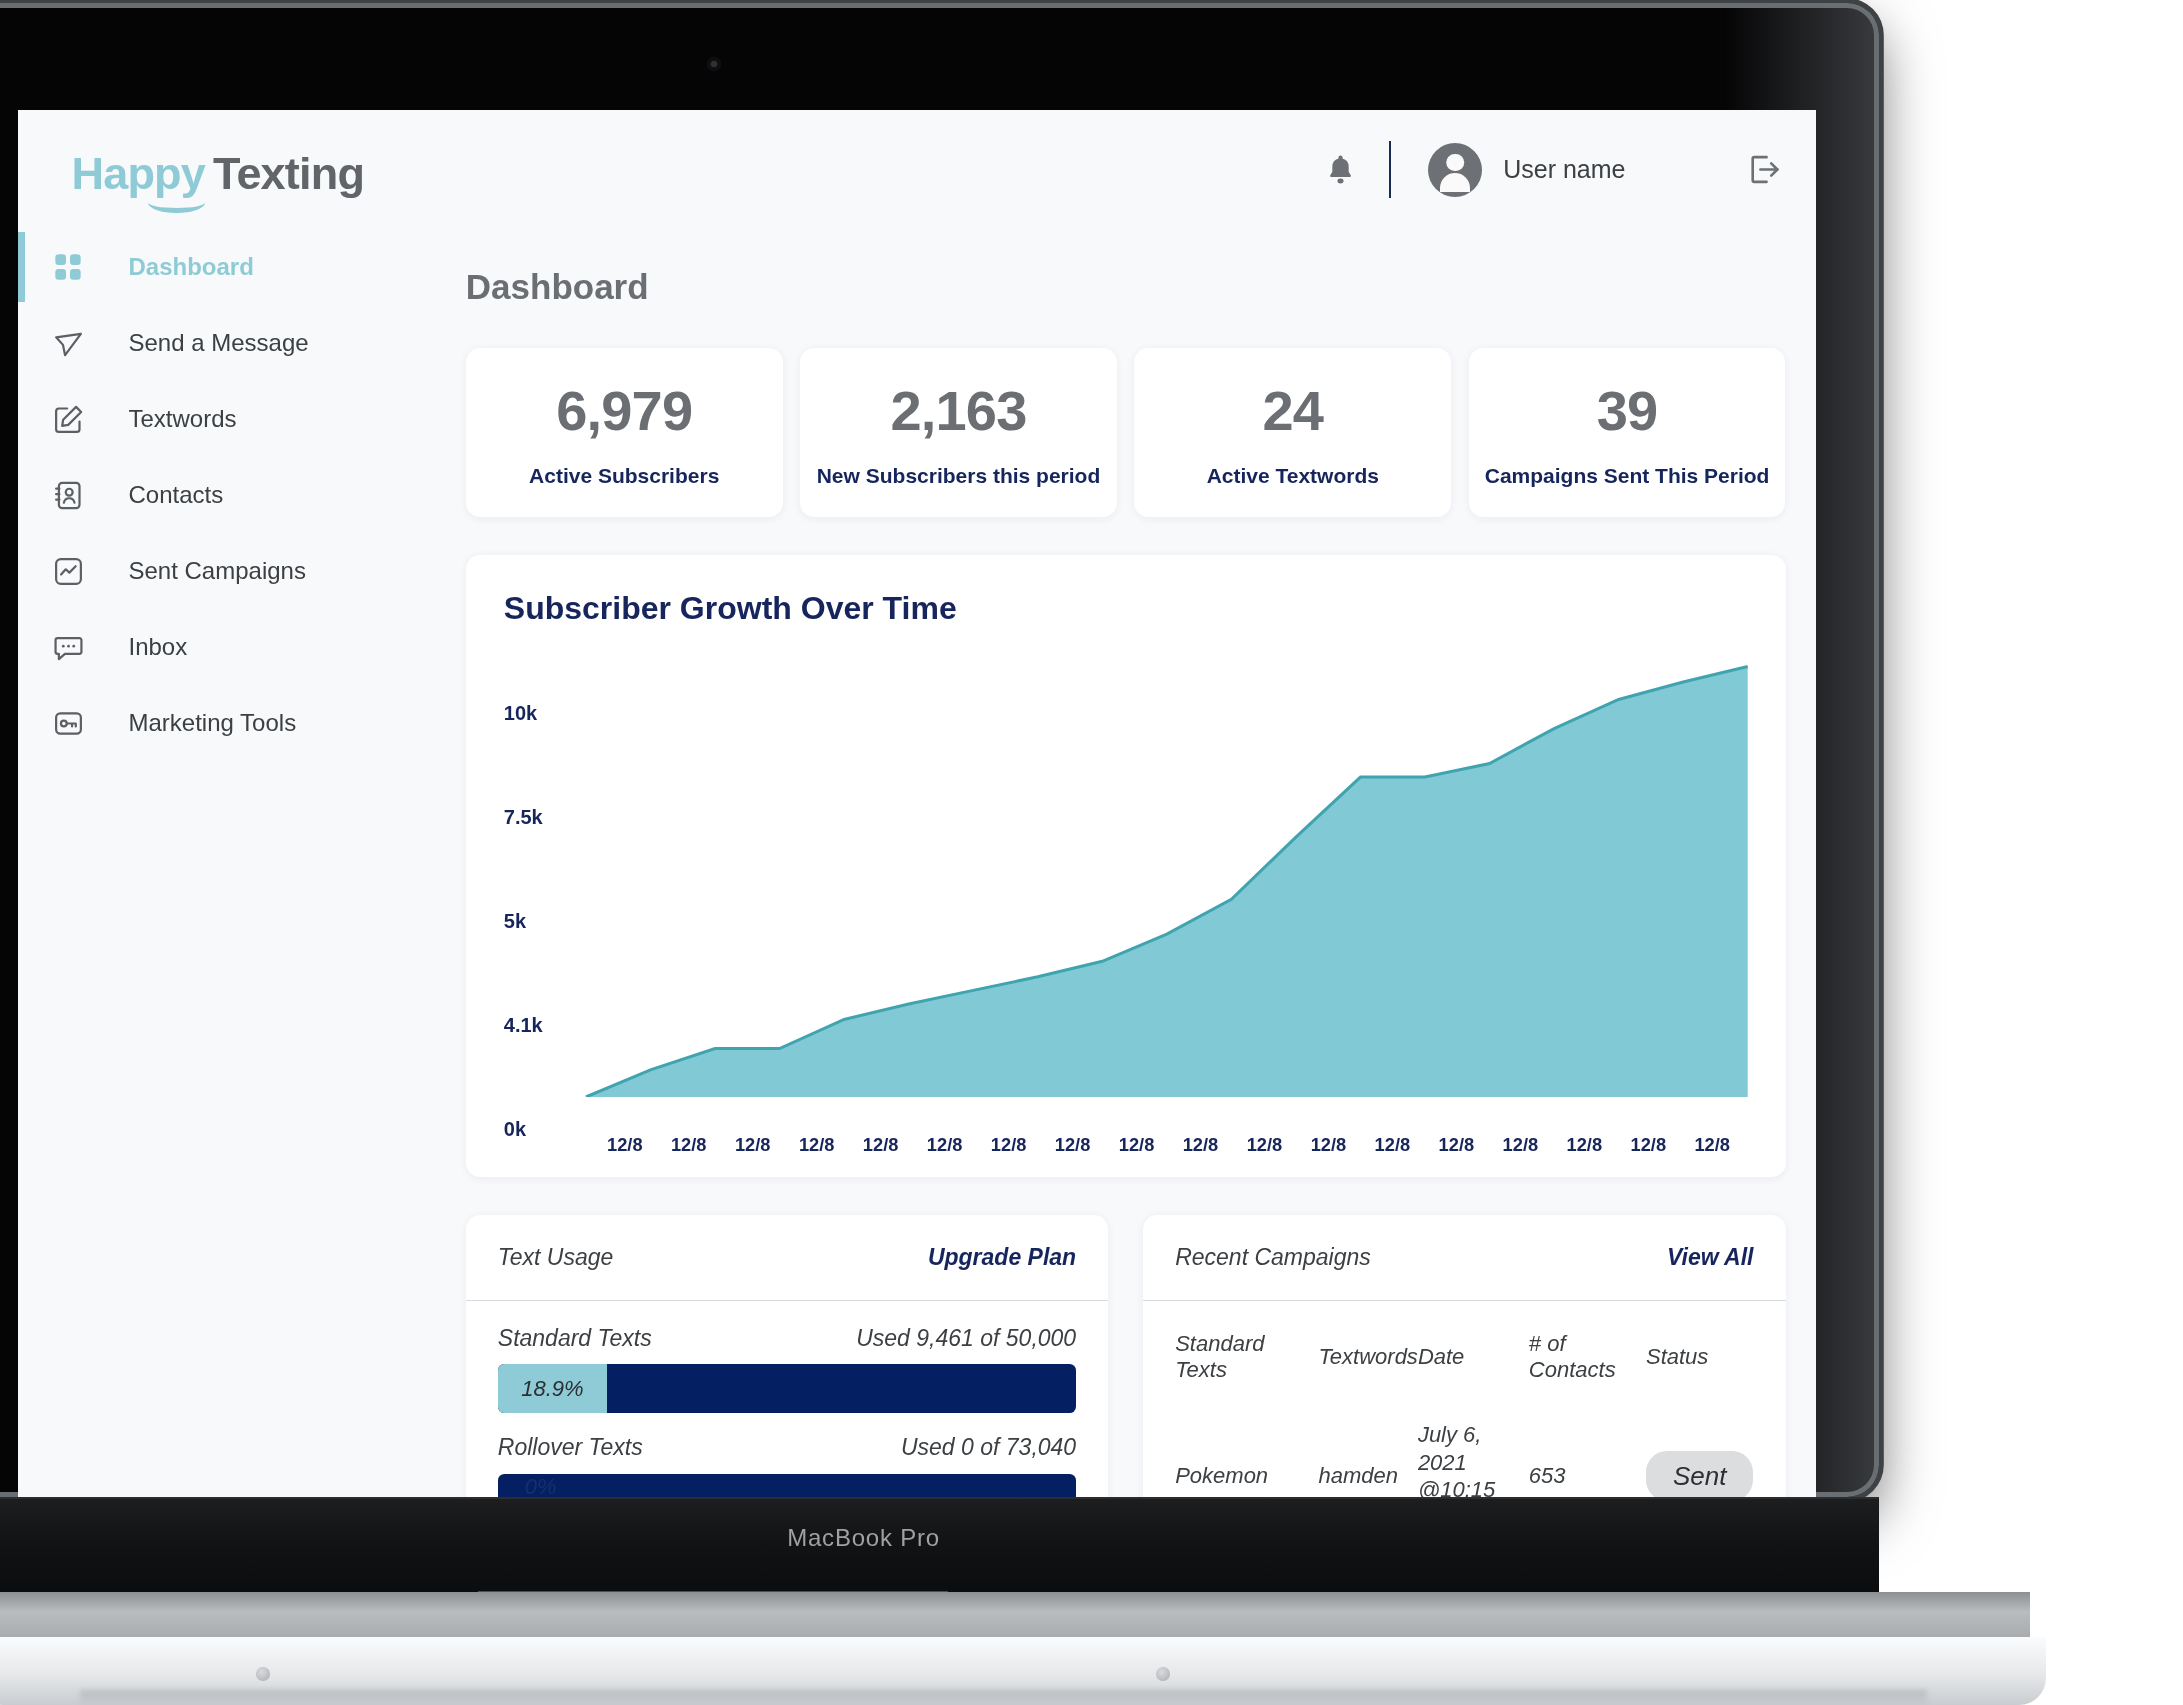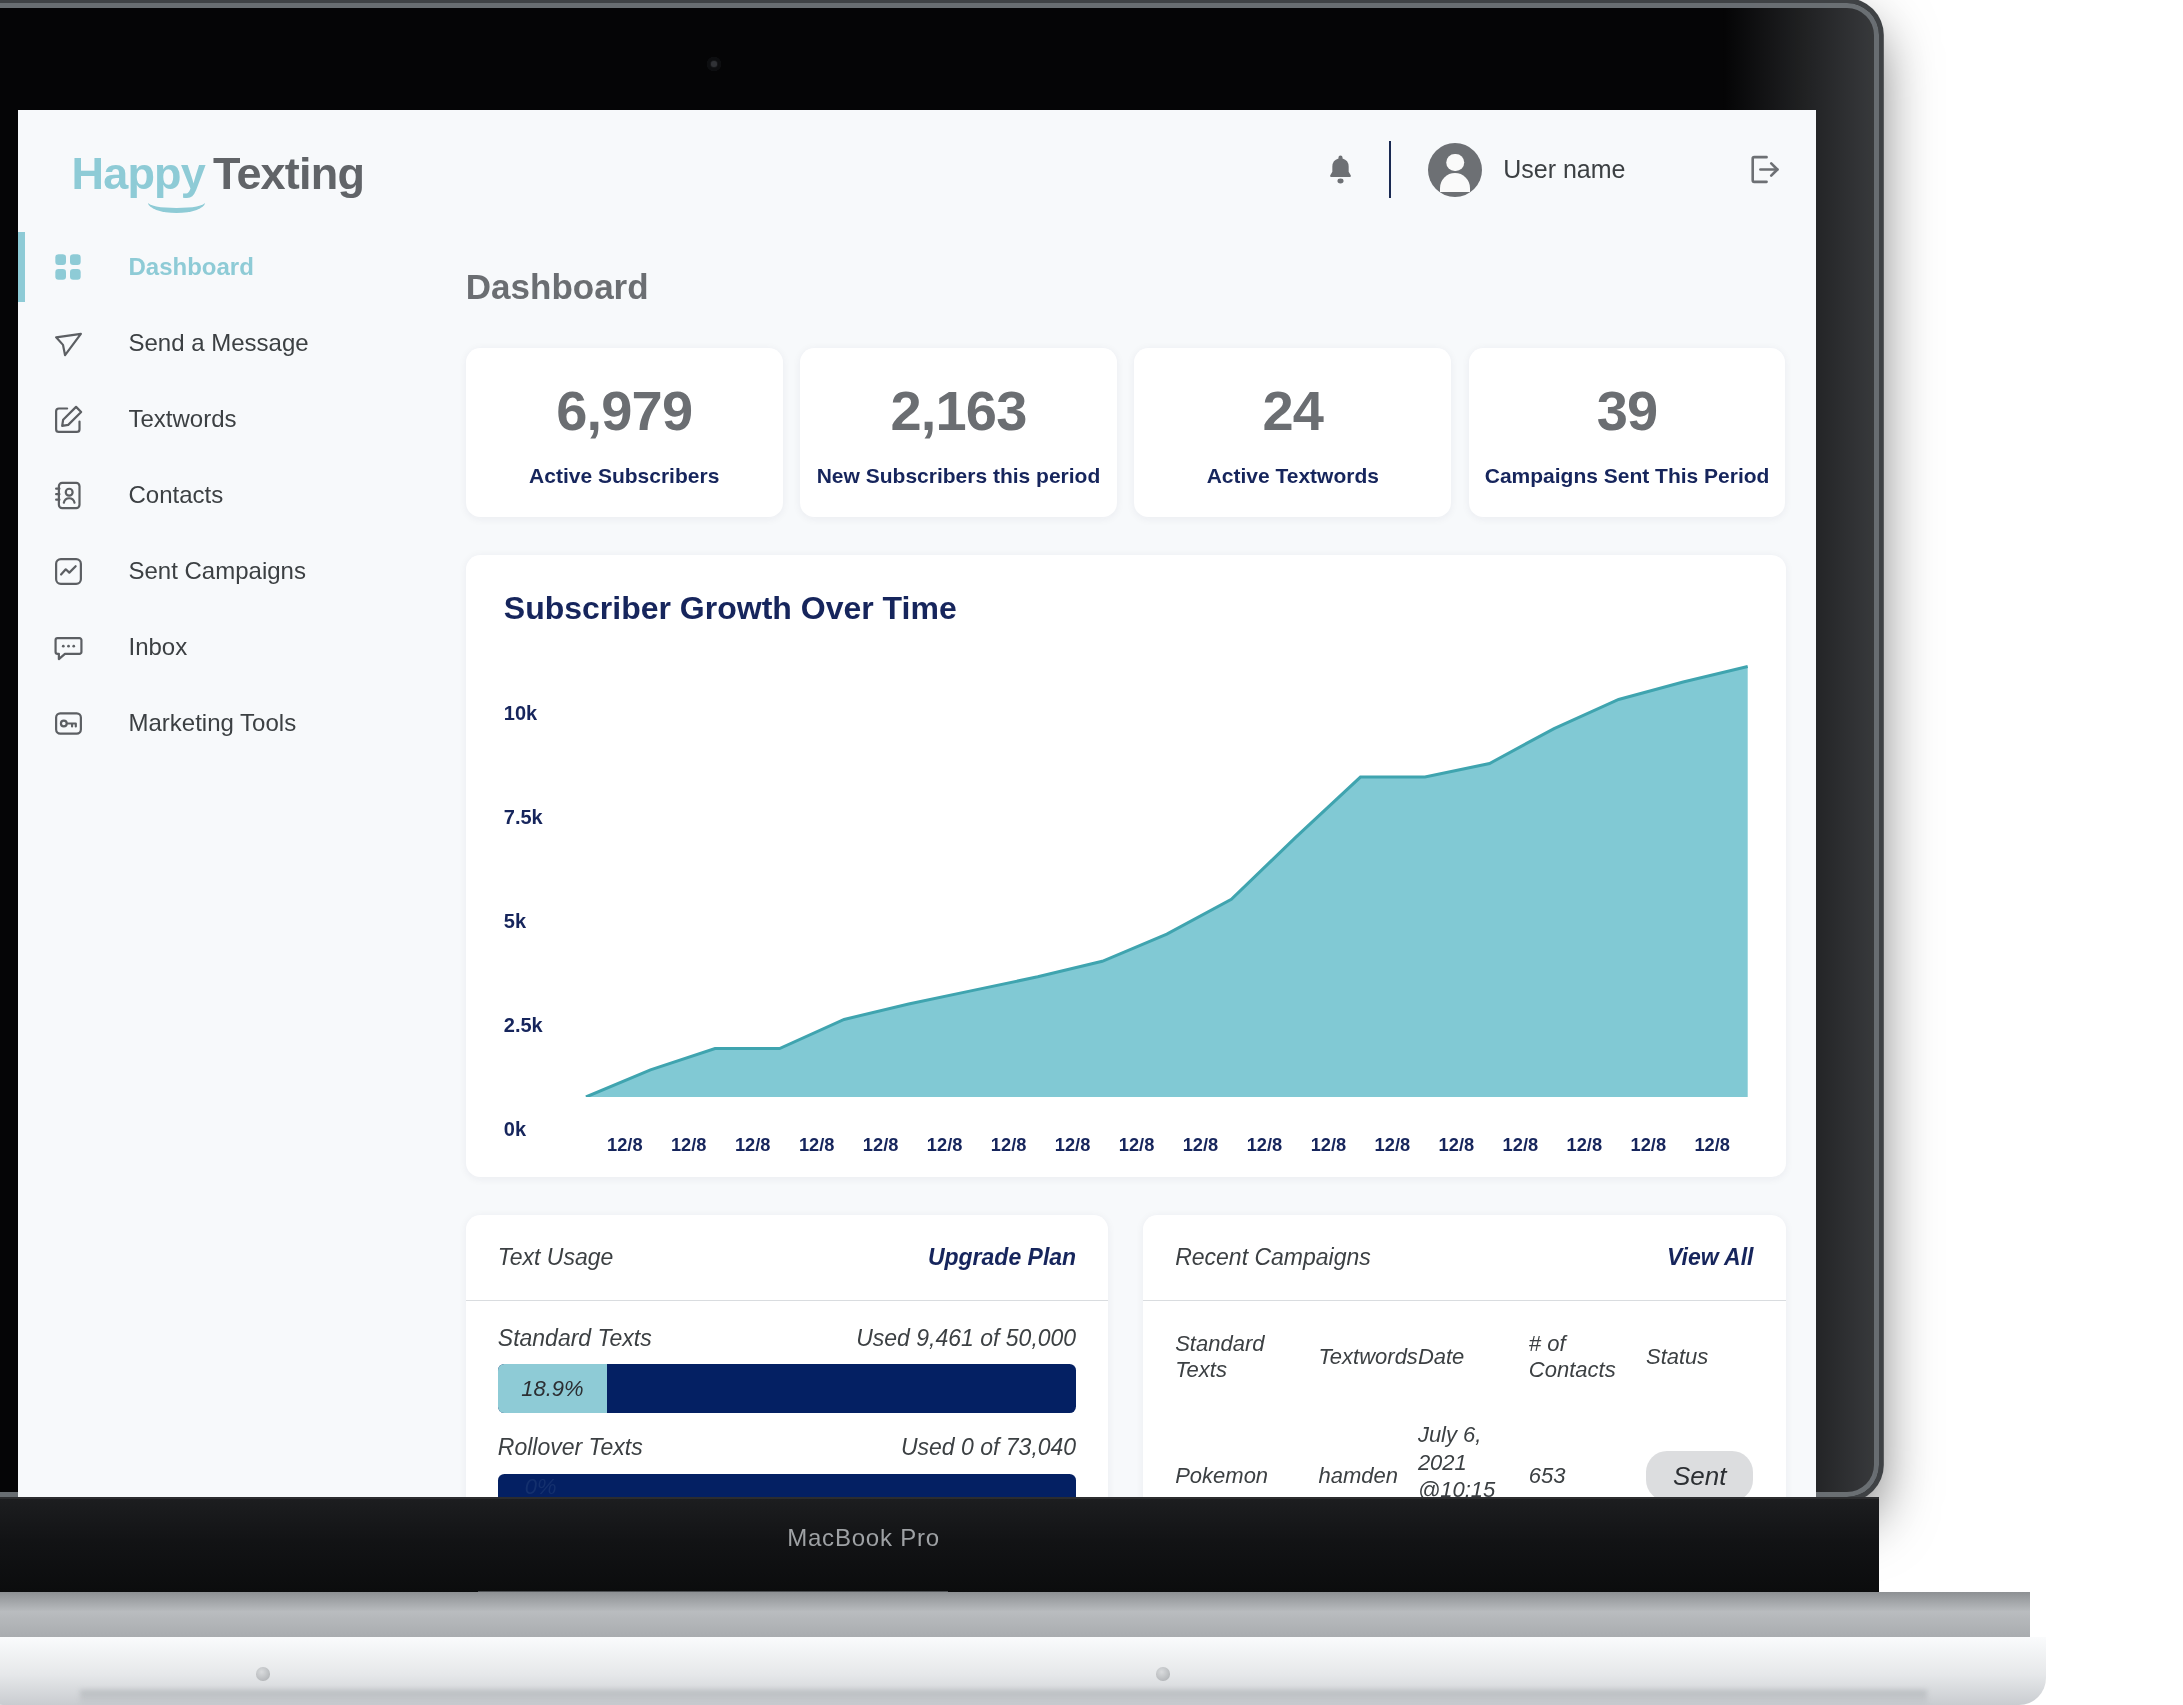--- a/index.html
+++ b/index.html
@@ -313,21 +313,21 @@
           <div class="stat-value">39</div>
           <div class="stat-label">Campaigns Sent This Period</div>
         </div>
       </div>
 
       <div id="chart-card">
         <div id="chart-title">Subscriber Growth Over Time</div>
         <div id="chart-area">
           <div id="yticks-holder">
               <div class="ytick" style="top: 100%;">0k</div>
-              <div class="ytick" style="top: 78.2609%;">2.5k</div>
+              <div class="ytick" style="top: 78.2609%;">4.1k</div>
               <div class="ytick" style="top: 56.5217%;">5k</div>
               <div class="ytick" style="top: 34.7826%;">7.5k</div>
               <div class="ytick" style="top: 13.0435%;">10k</div>
             </div>
           <svg id="chart-svg" viewBox="0 0 1700 560" preserveAspectRatio="none">
             <path id="area-path" fill="#81C9D4" stroke="none" d="M 112 560 L 200.22222222222223 525.9130434782609 L 288.44444444444446 499.1304347826087 L 376.66666666666663 499.1304347826087 L 464.88888888888886 462.60869565217394 L 553.1111111111111 443.1304347826087 L 641.3333333333333 426.0869565217391 L 729.5555555555555 409.04347826086956 L 817.7777777777777 389.5652173913044 L 906 355.47826086956525 L 994.2222222222223 311.6521739130435 L 1082.4444444444446 233.73913043478262 L 1170.6666666666665 158.26086956521743 L 1258.888888888889 158.26086956521743 L 1347.111111111111 141.2173913043478 L 1435.3333333333335 97.39130434782606 L 1523.5555555555554 60.86956521739131 L 1611.7777777777778 38.956521739130494 L 1700 19.478260869565247 L 1700 560 L 112 560 Z"></path>
             <path id="line-path" fill="none" stroke="#3FA4AF" stroke-width="3" vector-effect="non-scaling-stroke" d="M 112 560 L 200.22222222222223 525.9130434782609 L 288.44444444444446 499.1304347826087 L 376.66666666666663 499.1304347826087 L 464.88888888888886 462.60869565217394 L 553.1111111111111 443.1304347826087 L 641.3333333333333 426.0869565217391 L 729.5555555555555 409.04347826086956 L 817.7777777777777 389.5652173913044 L 906 355.47826086956525 L 994.2222222222223 311.6521739130435 L 1082.4444444444446 233.73913043478262 L 1170.6666666666665 158.26086956521743 L 1258.888888888889 158.26086956521743 L 1347.111111111111 141.2173913043478 L 1435.3333333333335 97.39130434782606 L 1523.5555555555554 60.86956521739131 L 1611.7777777777778 38.956521739130494 L 1700 19.478260869565247"></path>
           </svg>
         </div>
         <div id="xticks">

